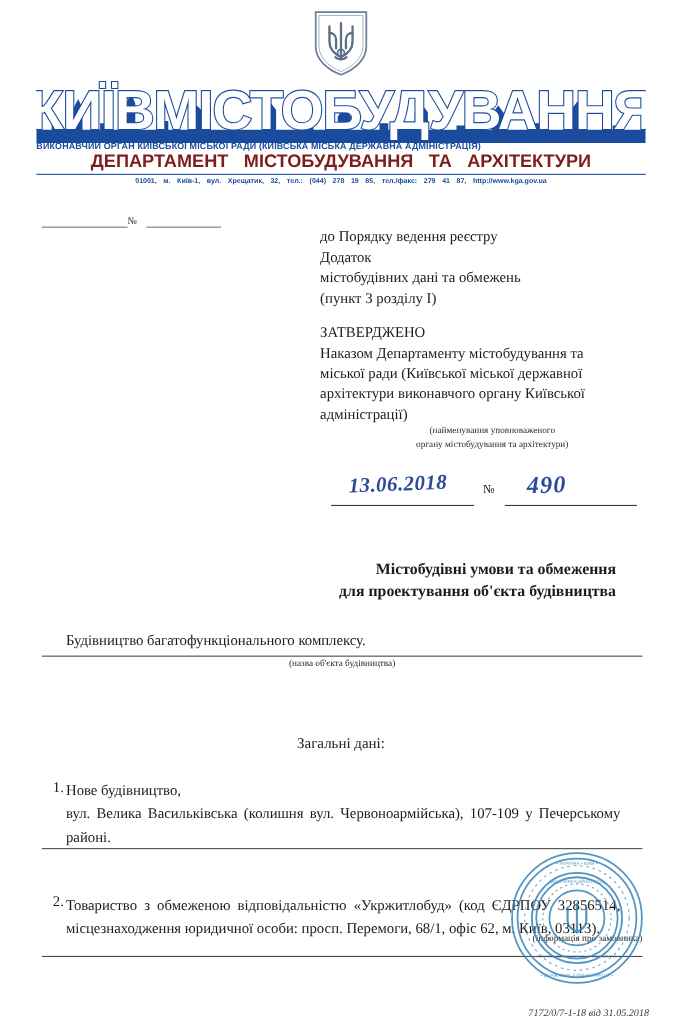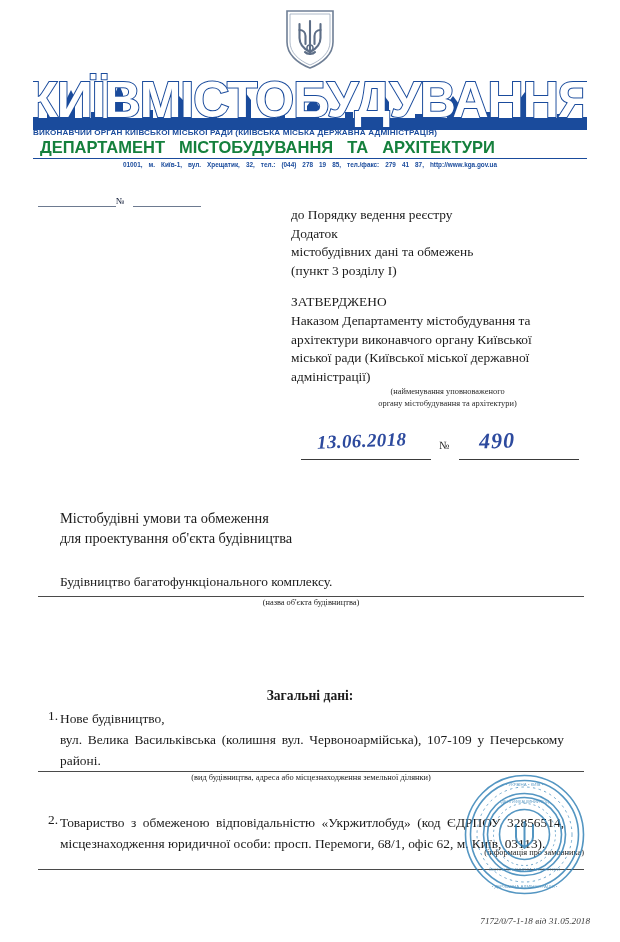--- a/index.html
+++ b/index.html
@@ -21,24 +21,24 @@
   .lh-line1{
     position:absolute;left:33px;top:128px;width:554px;
     font-family:"Liberation Sans", sans-serif;
     font-size:8.1px;font-weight:700;
     letter-spacing:.15px;
     color:#1a4b9c;
     white-space:nowrap;
   }
   .lh-line2{
     position:absolute;left:33px;top:138px;width:554px;
-    text-align:left;
+    text-align:center;
     font-family:"Liberation Sans", sans-serif;
     font-size:16.5px;font-weight:700;
-    color:#15803d;
+    color:#7f1d1d;
     white-space:nowrap;
   }
   .lh-line2 span{margin:0 7px;}
   .lh-rule{
     position:absolute;left:33px;top:158px;width:554px;height:1px;
     background:#1a4b9c;
   }
   .lh-line3{
     position:absolute;left:33px;top:161px;width:554px;
     text-align:center;
@@ -86,40 +86,40 @@
   .nolabel{
     position:absolute;left:148px;top:7px;
     font-size:11px;color:#1b1b1b;
   }
   .dn-rule-a{position:absolute;left:10px;top:27px;width:130px;height:1px;background:#3a3a3a;}
   .dn-rule-b{position:absolute;left:168px;top:27px;width:120px;height:1px;background:#3a3a3a;}
 
   
   .title{
     position:absolute;left:60px;top:508px;width:500px;
-    text-align:left;
-    font-size:14.4px;font-weight:400;line-height:20px;
+    text-align:right;
+    font-size:14.4px;font-weight:700;line-height:20px;
   }
 
   
   .objname{
     position:absolute;left:60px;top:574px;width:520px;
     text-align:left;
     font-size:13.4px;
   }
   .rule-obj{position:absolute;left:38px;top:596px;width:546px;height:1px;background:#4a4a4a;}
   .cap-obj{
     position:absolute;left:38px;top:598px;width:546px;
     text-align:center;font-size:8.4px;
   }
 
   
   .section-head{
     position:absolute;left:60px;top:668px;width:500px;
-    text-align:center;font-size:13.6px;font-weight:700;margin-top:20px;
+    text-align:center;font-size:13.6px;font-weight:400;
   }
 
   .item{position:absolute;width:516px;left:48px;}
   .item .num{
     position:absolute;left:0;top:0;
     font-size:13.4px;
   }
   .item .body{
     margin-left:12px;
     font-size:13.4px;line-height:21px;
@@ -217,22 +217,22 @@
   <div class="rblock">
     <p>до Порядку ведення реєстру</p>
     <p>Додаток</p>
     <p>містобудівних дані та обмежень</p>
     <p>(пункт 3 розділу I)</p>
 
     <div class="gap"></div>
 
     <p>ЗАТВЕРДЖЕНО</p>
     <p>Наказом Департаменту містобудування та</p>
+    <p>міської ради (Київської міської державної</p>
     <p>архітектури виконавчого органу Київської</p>
-    <p>міської ради (Київської міської державної</p>
     <p>адміністрації)</p>
 
     <div class="cap cap-indent">(найменування уповноваженого</div>
     <div class="cap cap-indent">органу містобудування та архітектури)</div>
   </div>
 
   <div class="dnrow">
     <div class="hw hw-date">13.06.2018</div>
     <div class="nolabel">№</div>
     <div class="hw hw-num">490</div>
@@ -252,21 +252,20 @@
   <div class="section-head">Загальні дані:</div>
 
   <div class="item item1">
     <div class="num">1.</div>
     <div class="body">
       <div>Нове будівництво,</div>
       <div class="just">вул. Велика Васильківська (колишня вул. Червоноармійська), 107-109 у Печерському районі.</div>
     </div>
   </div>
   <div class="rule-1"></div>
-  <div class="cap-1">(вид будівництва, адреса або місцезнаходження земельної ділянки)</div>
 
   <div class="item item2">
     <div class="num">2.</div>
     <div class="body just">Товариство з обмеженою відповідальністю «Укржитлобуд» (код ЄДРПОУ 32856514, місцезнаходження юридичної особи: просп. Перемоги, 68/1, офіс 62, м. Київ, 03113).</div>
   </div>
   <div class="rule-2"></div>
   <div class="cap-2">(інформація про замовника)</div>
 
   <div class="stamp">
     <svg viewBox="0 0 125 125" width="125" height="125" aria-hidden="true">

